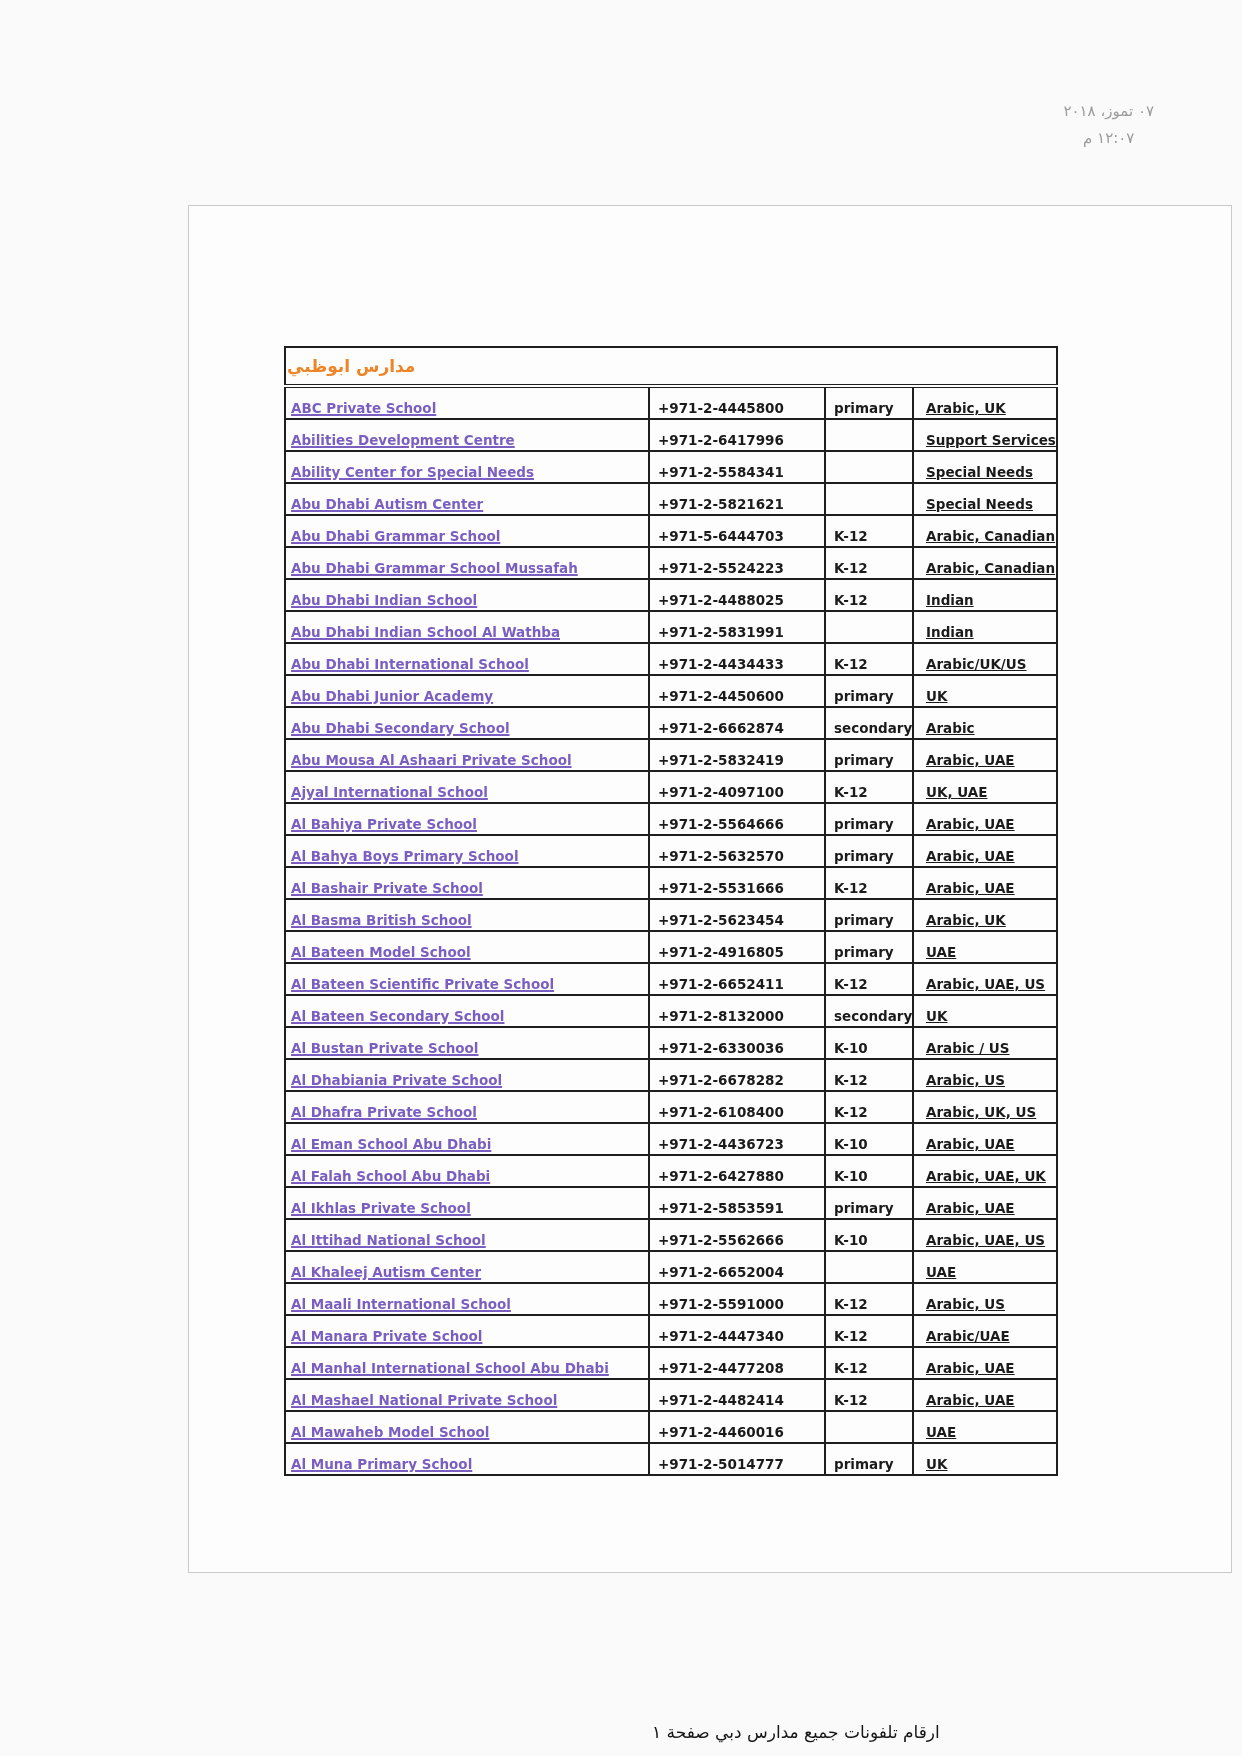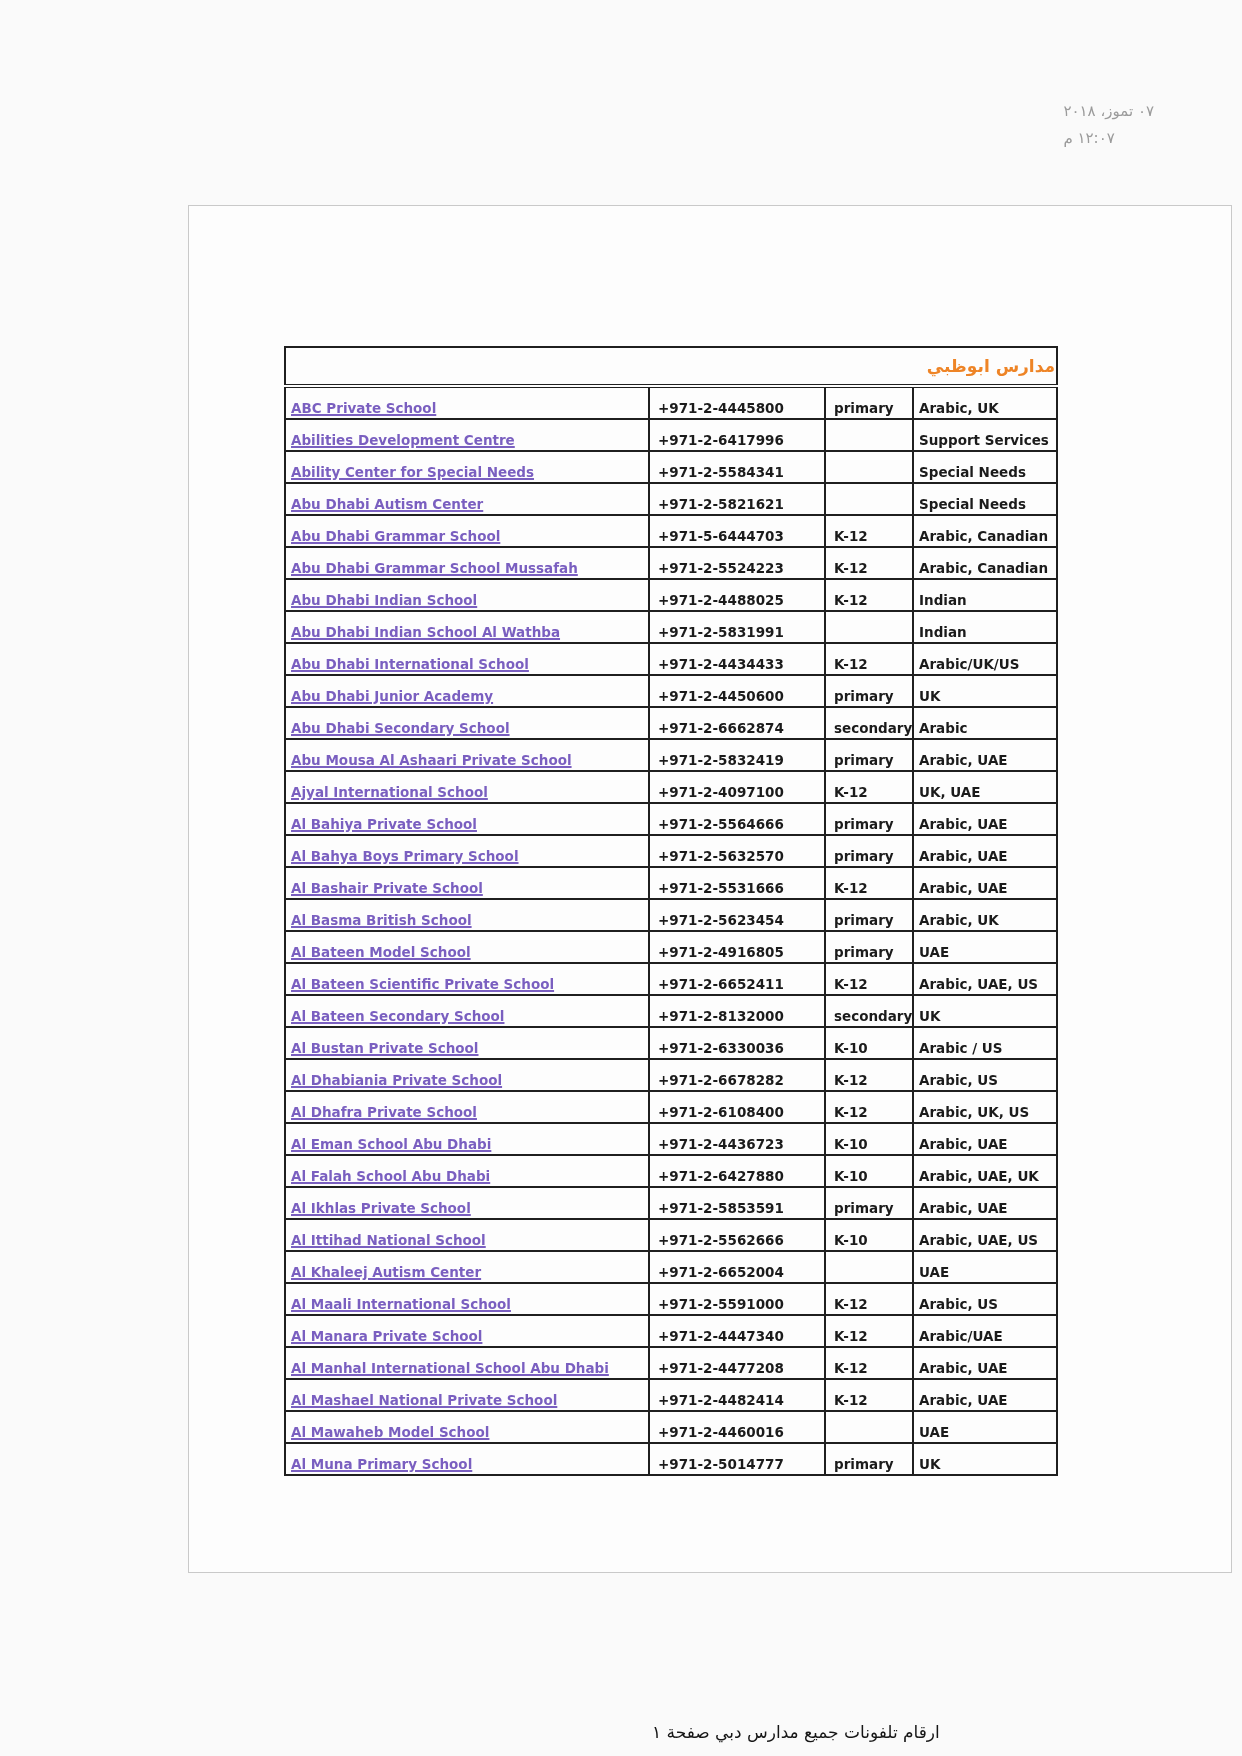--- a/index.html
+++ b/index.html
@@ -7,21 +7,21 @@
     width:1242px;height:1756px;
     background:#fafafa;
     font-family:"DejaVu Sans", sans-serif;
     position:relative;
     overflow:hidden;
   }
   .date-block{
     position:absolute;
     top:98px;right:88px;
     direction:rtl;
-    text-align:left;
+    text-align:center;
     color:#9b9b9b;
     font-size:15px;
     line-height:1.8;
   }
   .page{
     position:absolute;
     left:188px;top:205px;
     width:1044px;height:1368px;
     background:#fdfdfd;
     border:1px solid #c9c9c9;
@@ -36,41 +36,41 @@
     border:2px solid #1f1f1f;
   }
   .schools-table col.c1{width:364px;}
   .schools-table col.c2{width:176px;}
   .schools-table col.c3{width:88px;}
   .schools-table col.c4{width:144px;}
   .schools-table th.title-cell{
     height:34px;
     border:2px solid #1f1f1f;
     border-bottom:4px double #1f1f1f;
-    text-align:right;
+    text-align:left;
     vertical-align:middle;
     font-size:17px;
     font-weight:bold;
     color:var(--title-color,#ee8426);
     direction:rtl;
   }
   .schools-table td{
     height:27px;
     border:2px solid #1f1f1f;
     vertical-align:bottom;
     font-weight:bold;
     font-size:13.5px;
     color:#1b1b1b;
     padding:0 2px 3px 8px;
     white-space:nowrap;
     overflow:hidden;
     line-height:1.05;
   }
   .schools-table td.c-name{padding-left:5px;}
-  .schools-table td.c-curr{padding-left:5px;}
+  .schools-table td.c-curr{padding-left:12px;text-decoration:underline;}
   a.school-link{
     color:var(--link-color,#7a5fc0);
     text-decoration:underline;
     text-decoration-thickness:1.5px;
     cursor:pointer;
   }
   .footer-note{
     position:absolute;
     left:652px;top:1722px;
     direction:rtl;

